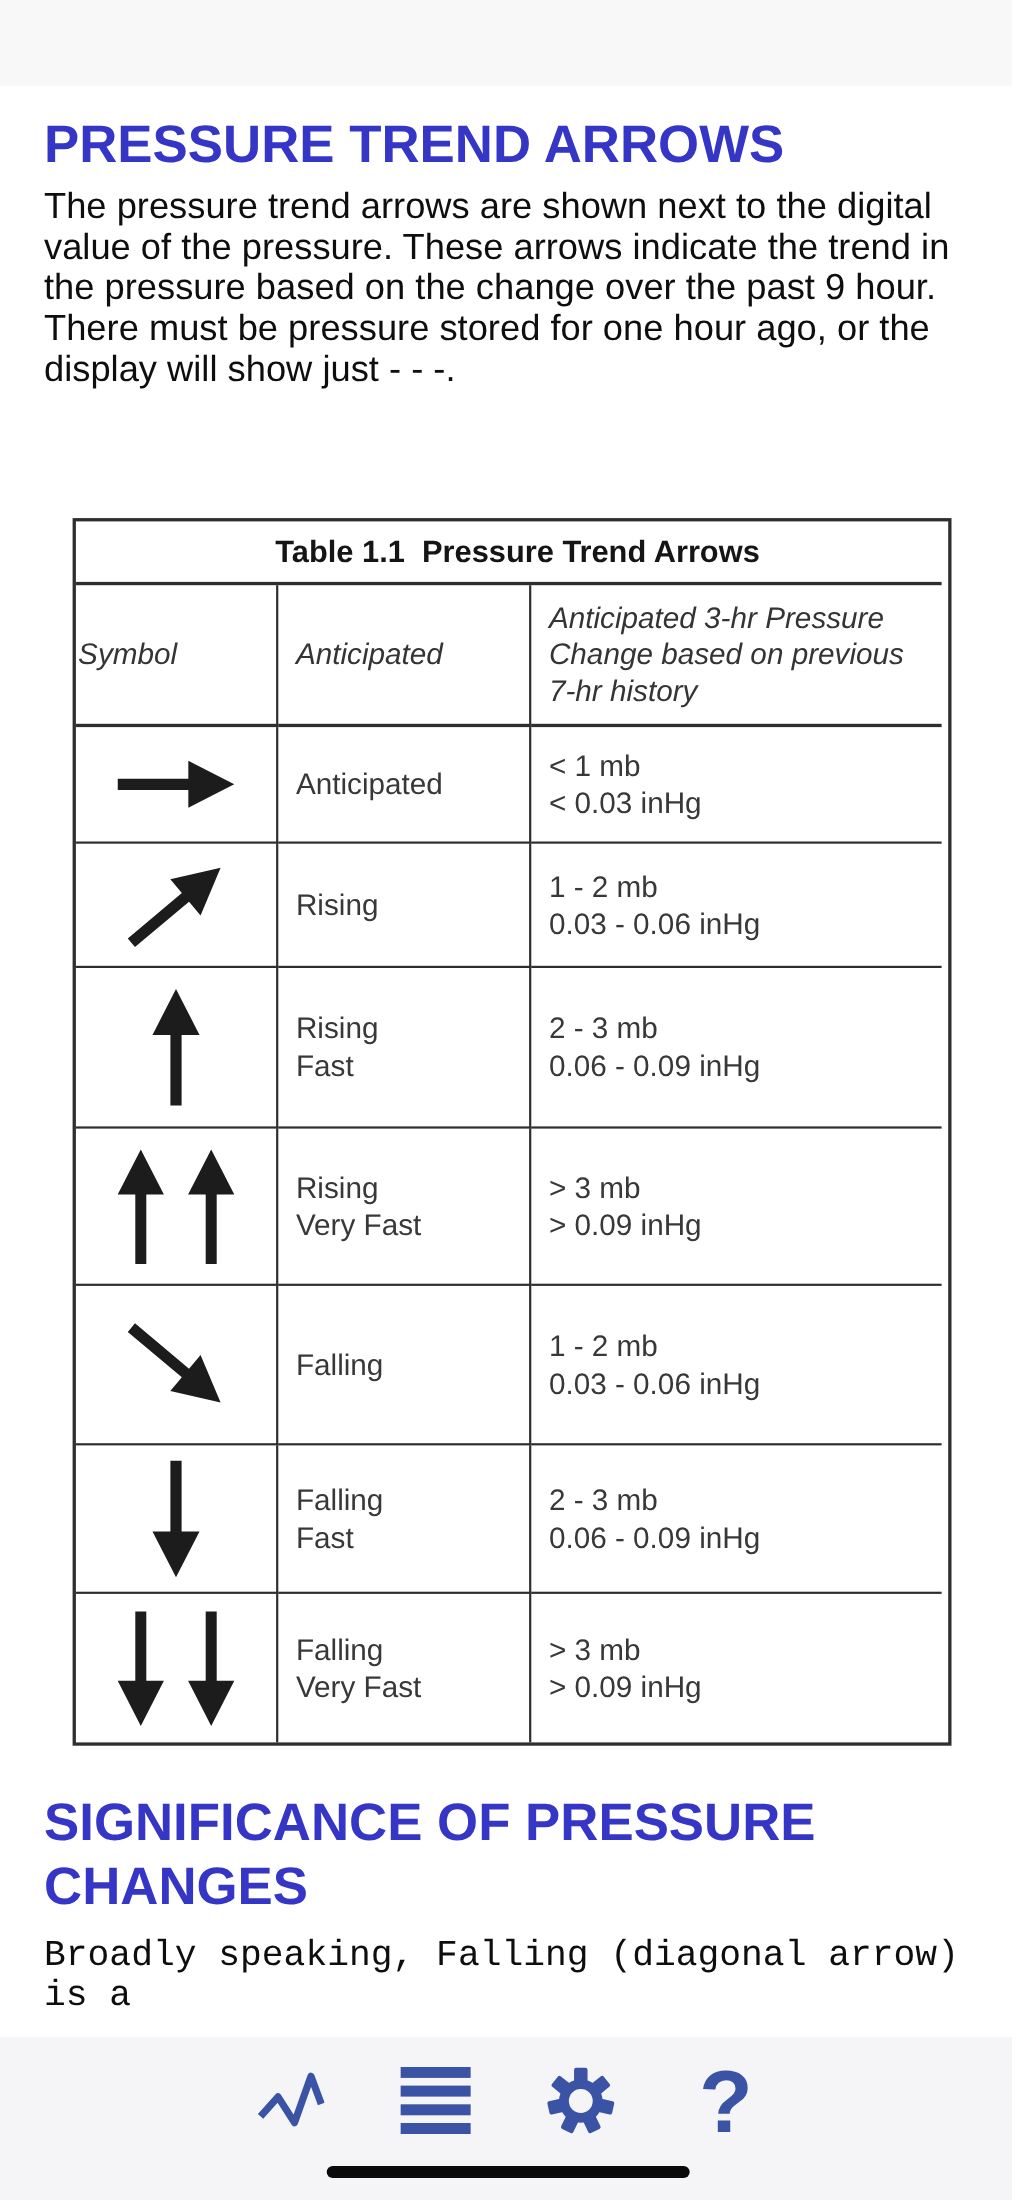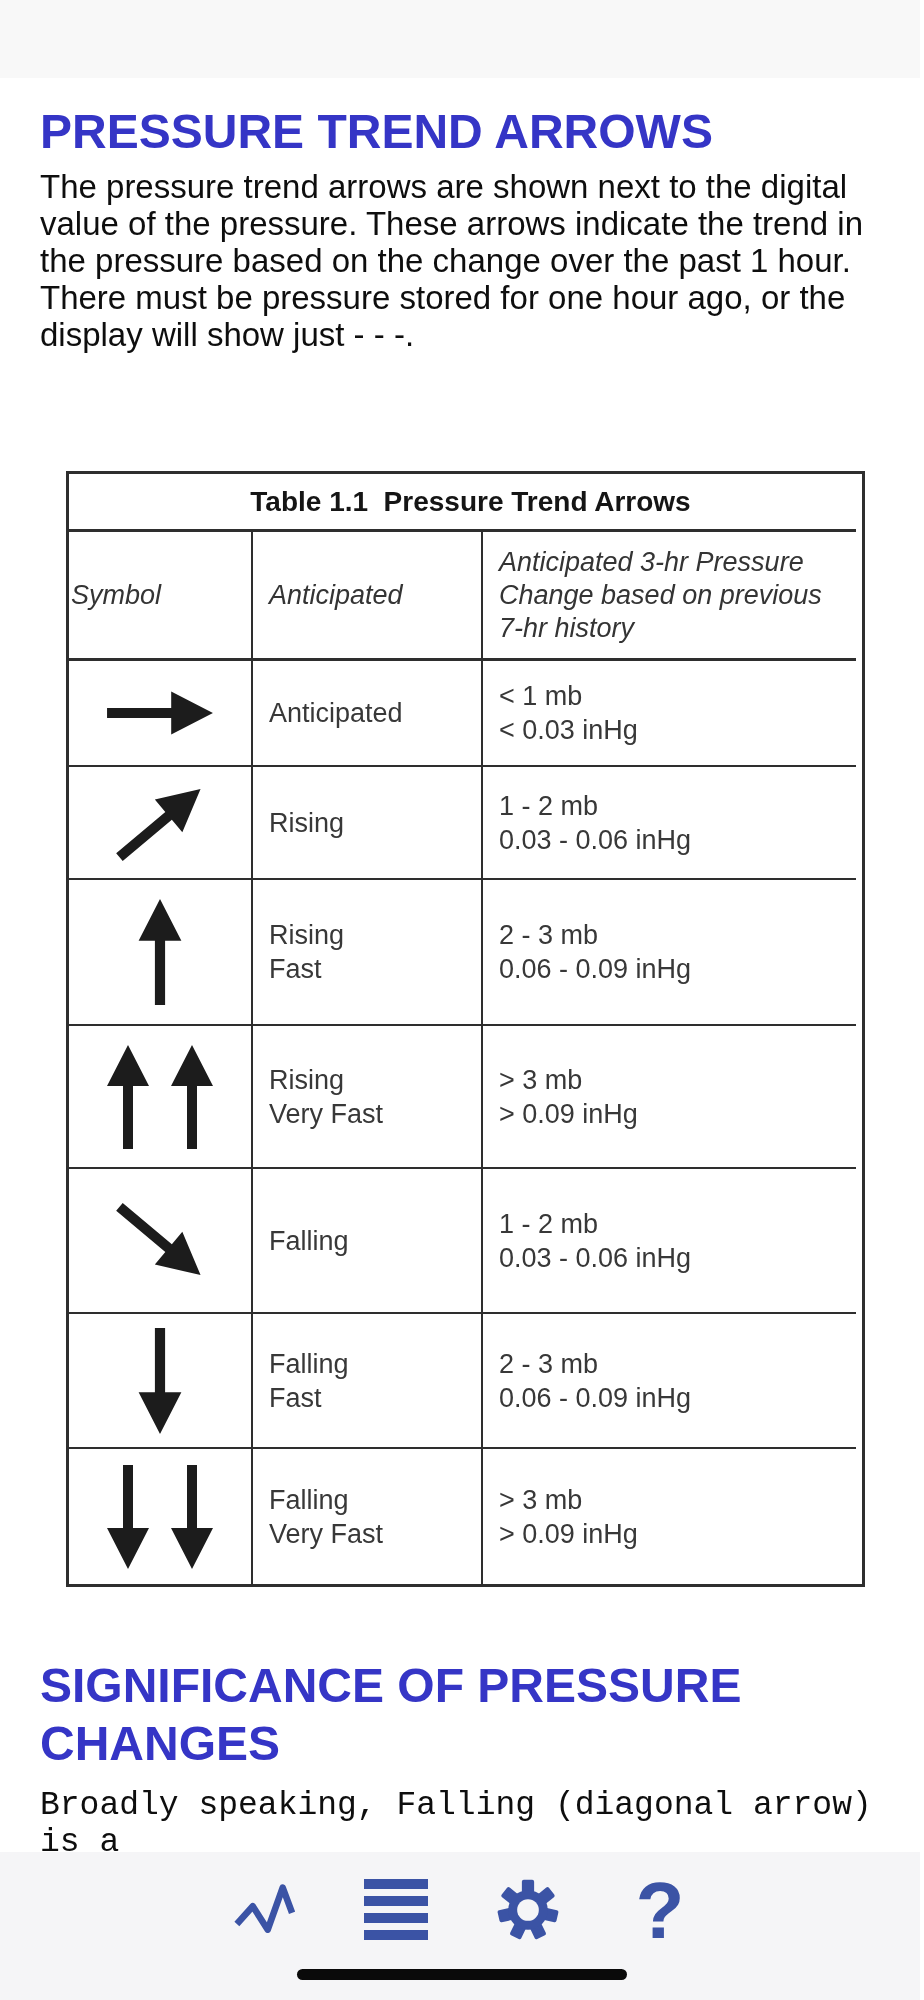--- a/index.html
+++ b/index.html
@@ -3,21 +3,21 @@
 <meta charset="utf-8">
 <style>
   html,body{margin:0;padding:0;}
   body{width:924px;height:2000px;overflow:hidden;background:#ffffff;
        font-family:"Liberation Sans","DejaVu Sans",sans-serif;}
   .screen{position:relative;width:920px;height:2000px;background:#ffffff;overflow:hidden;}
   .status-strip{position:absolute;top:0;left:0;width:924px;height:78px;background:#f8f8f8;}
   .content{position:absolute;top:78px;left:0;width:924px;padding:0 40px;box-sizing:border-box;}
   h1,h2{color:var(--heading-blue,#3535c6);font-weight:bold;margin:0;letter-spacing:0;}
   h1{font-size:48px;line-height:52px;margin-top:28px;}
-  h2{font-size:48px;line-height:58px;margin-top:70px;}
+  h2{font-size:48px;line-height:58px;margin-top:42px;}
   .intro{color:#0e0e0e;font-size:33px;line-height:37px;margin:10px 0 0 0;max-width:845px;}
   .after-text{color:#0e0e0e;font-size:33px;line-height:37px;margin:14px 0 16px 0;max-width:845px;font-family:Liberation Mono, monospace;}
 
   
   .ptable{margin:118px 0 0 26px;width:793px;border:3px solid var(--tb,#2e2e2e);
           display:grid;grid-template-columns:184px 230px 373px;
           grid-template-rows:58px 129px 106px 113px 146px 143px 145px 135px 135px;
           background:#ffffff;}
   .tr{display:contents;}
   .td{border-right:2px solid var(--tb,#2e2e2e);border-bottom:2px solid var(--tb,#2e2e2e);
@@ -47,21 +47,21 @@
                   width:330px;height:11px;border-radius:6px;background:#0a0a0a;}
 </style>
 </head>
 <body>
 
 <div class="screen">
   <div class="status-strip"></div>
 
   <div class="content">
     <h1>PRESSURE TREND ARROWS</h1>
-    <p class="intro">The pressure trend arrows are shown next to the digital value of the pressure. These arrows indicate the trend in the pressure based on the change over the past 1 hour. There must be pressure stored for one hour ago, or the display will show just - - -.</p>
+    <p class="intro">The pressure trend arrows are shown next to the digital value of the pressure. These arrows indicate the trend in the pressure based on the change over the past 9 hour. There must be pressure stored for one hour ago, or the display will show just - - -.</p>
 
     <div class="ptable">
       <div class="td caption-cell">Table 1.1  Pressure Trend Arrows</div>
 
       <div class="tr">
         <div class="td th sym-col">Symbol</div>
         <div class="td th td-pad">Anticipated</div>
         <div class="td th td-pad last-col">Anticipated 3-hr Pressure Change based on previous 7-hr history</div>
       </div>
 

